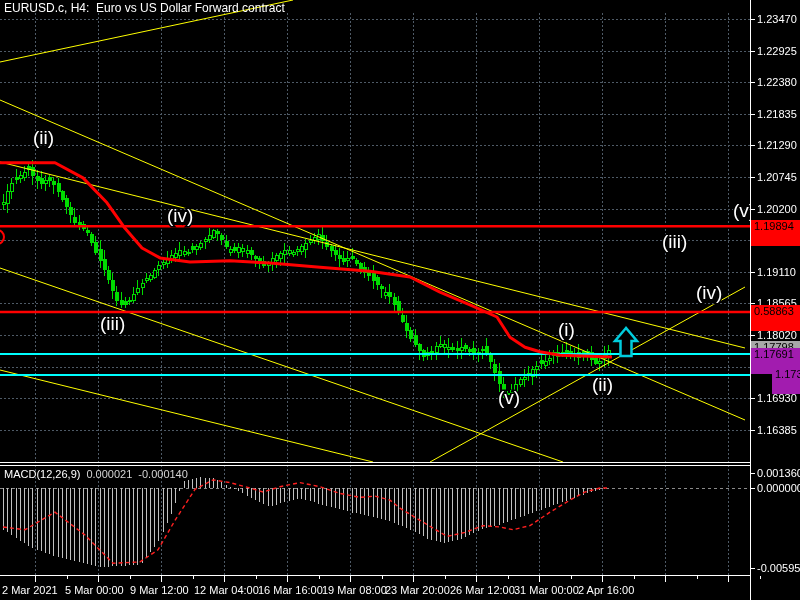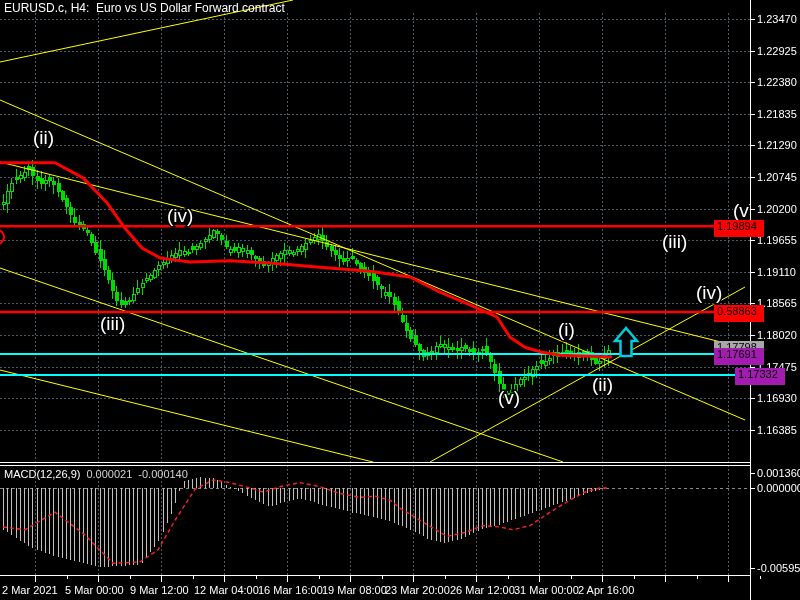--- a/index.html
+++ b/index.html
@@ -3,21 +3,21 @@
 <meta charset="utf-8">
 <style>
   html,body{margin:0;padding:0;background:#000;}
   body{width:800px;height:600px;position:relative;overflow:hidden;
        font-family:"Liberation Sans",sans-serif;-webkit-font-smoothing:none;}
   #chart-svg{position:absolute;left:0;top:0;}
   .overlay{position:absolute;color:#fff;white-space:pre;}
   #title{left:4px;top:1px;font-size:12px;}
   #macd-label{left:4px;top:468px;font-size:11px;}
   #macd-label .v1,#macd-label .v2{color:#d4d4d4;margin-left:6px;}
-  .pricebox{position:absolute;left:714px;width:47px;height:17px;
+  .pricebox{position:absolute;left:751px;width:47px;height:26px;
             font-size:11px;line-height:13px;color:#000;padding-left:3px;}
   .pb-red{background:#ff0000;}
   .pb-cyan{background:#a21caf;}
   .pb-gray{background:#a8a8a8;}
 </style>
 </head>
 <body>
 
 <svg id="chart-svg" width="800" height="600">
     <defs>

